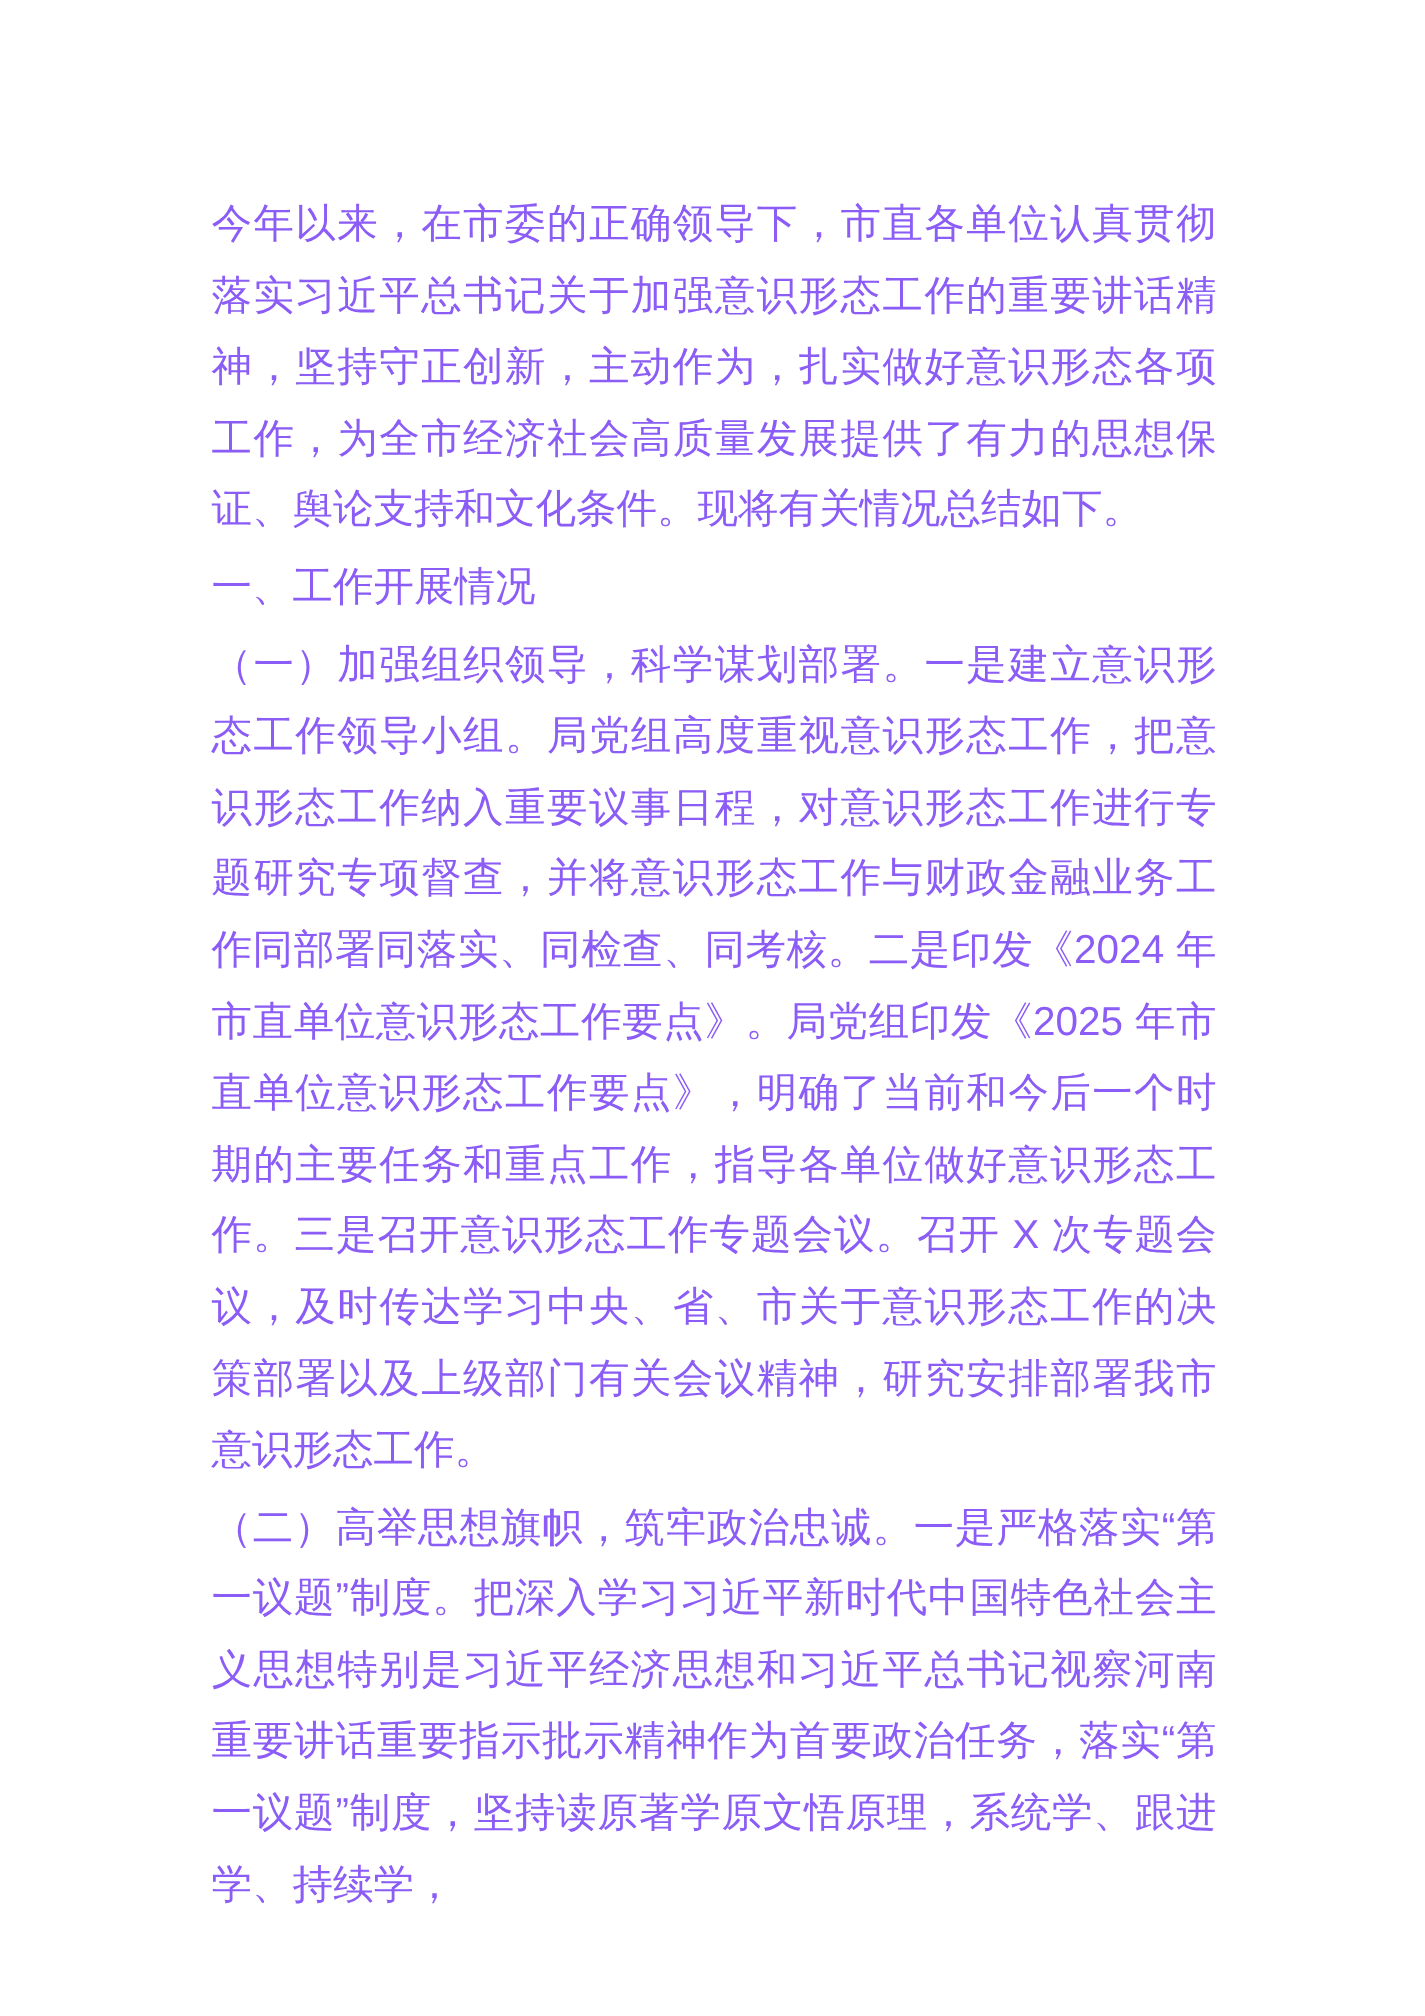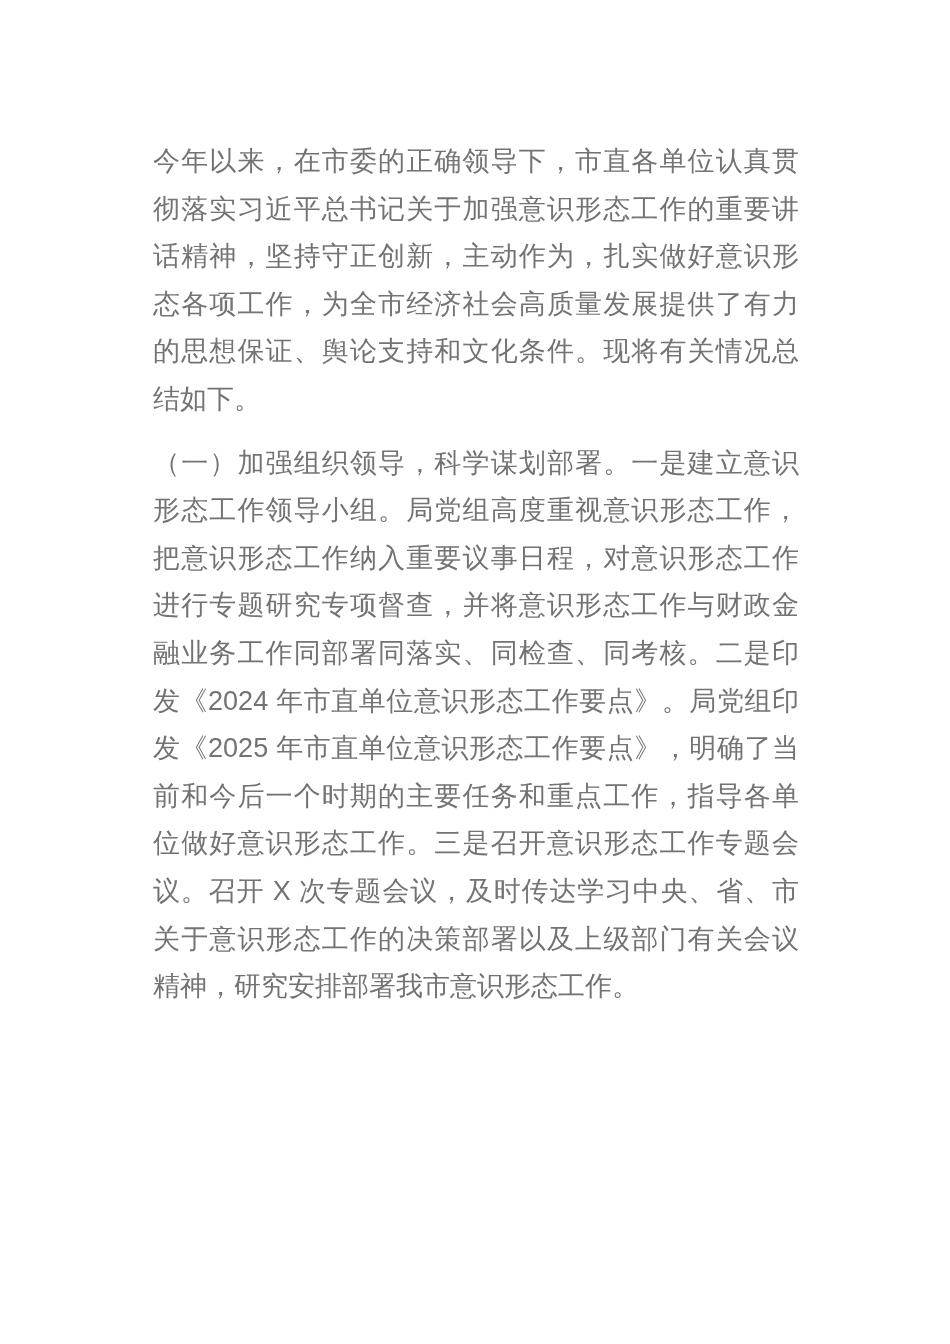--- a/index.html
+++ b/index.html
@@ -15,32 +15,34 @@
     overflow: hidden;
     font-family: "Liberation Sans", sans-serif;
   }
   .doc-body {
     position: absolute;
     left: 137px;
     top: 122px;
     width: 678px;
   }
   .doc-body p {
-    margin: 16px;
+    margin: 4px;
     padding: 0;
     font-size: 27px;
     line-height: 47.6px;
-    color: #737373;
+    color: #8b5cf6;
     text-align: justify;
     text-justify: inter-ideograph;
     word-break: break-all;
     letter-spacing: 0;
   }
 </style>
 </head>
 <body>
 
 <div class="page">
   <div class="doc-body">
     <p>今年以来，在市委的正确领导下，市直各单位认真贯彻落实习近平总书记关于加强意识形态工作的重要讲话精神，坚持守正创新，主动作为，扎实做好意识形态各项工作，为全市经济社会高质量发展提供了有力的思想保证、舆论支持和文化条件。现将有关情况总结如下。</p>
+    <p>一、工作开展情况</p>
     <p>（一）加强组织领导，科学谋划部署。一是建立意识形态工作领导小组。局党组高度重视意识形态工作，把意识形态工作纳入重要议事日程，对意识形态工作进行专题研究专项督查，并将意识形态工作与财政金融业务工作同部署同落实、同检查、同考核。二是印发《2024 年市直单位意识形态工作要点》。局党组印发《2025 年市直单位意识形态工作要点》，明确了当前和今后一个时期的主要任务和重点工作，指导各单位做好意识形态工作。三是召开意识形态工作专题会议。召开 X 次专题会议，及时传达学习中央、省、市关于意识形态工作的决策部署以及上级部门有关会议精神，研究安排部署我市意识形态工作。</p>
+    <p>（二）高举思想旗帜，筑牢政治忠诚。一是严格落实“第一议题”制度。把深入学习习近平新时代中国特色社会主义思想特别是习近平经济思想和习近平总书记视察河南重要讲话重要指示批示精神作为首要政治任务，落实“第一议题”制度，坚持读原著学原文悟原理，系统学、跟进学、持续学，</p>
   </div>
 </div>
 
 </body></html>

